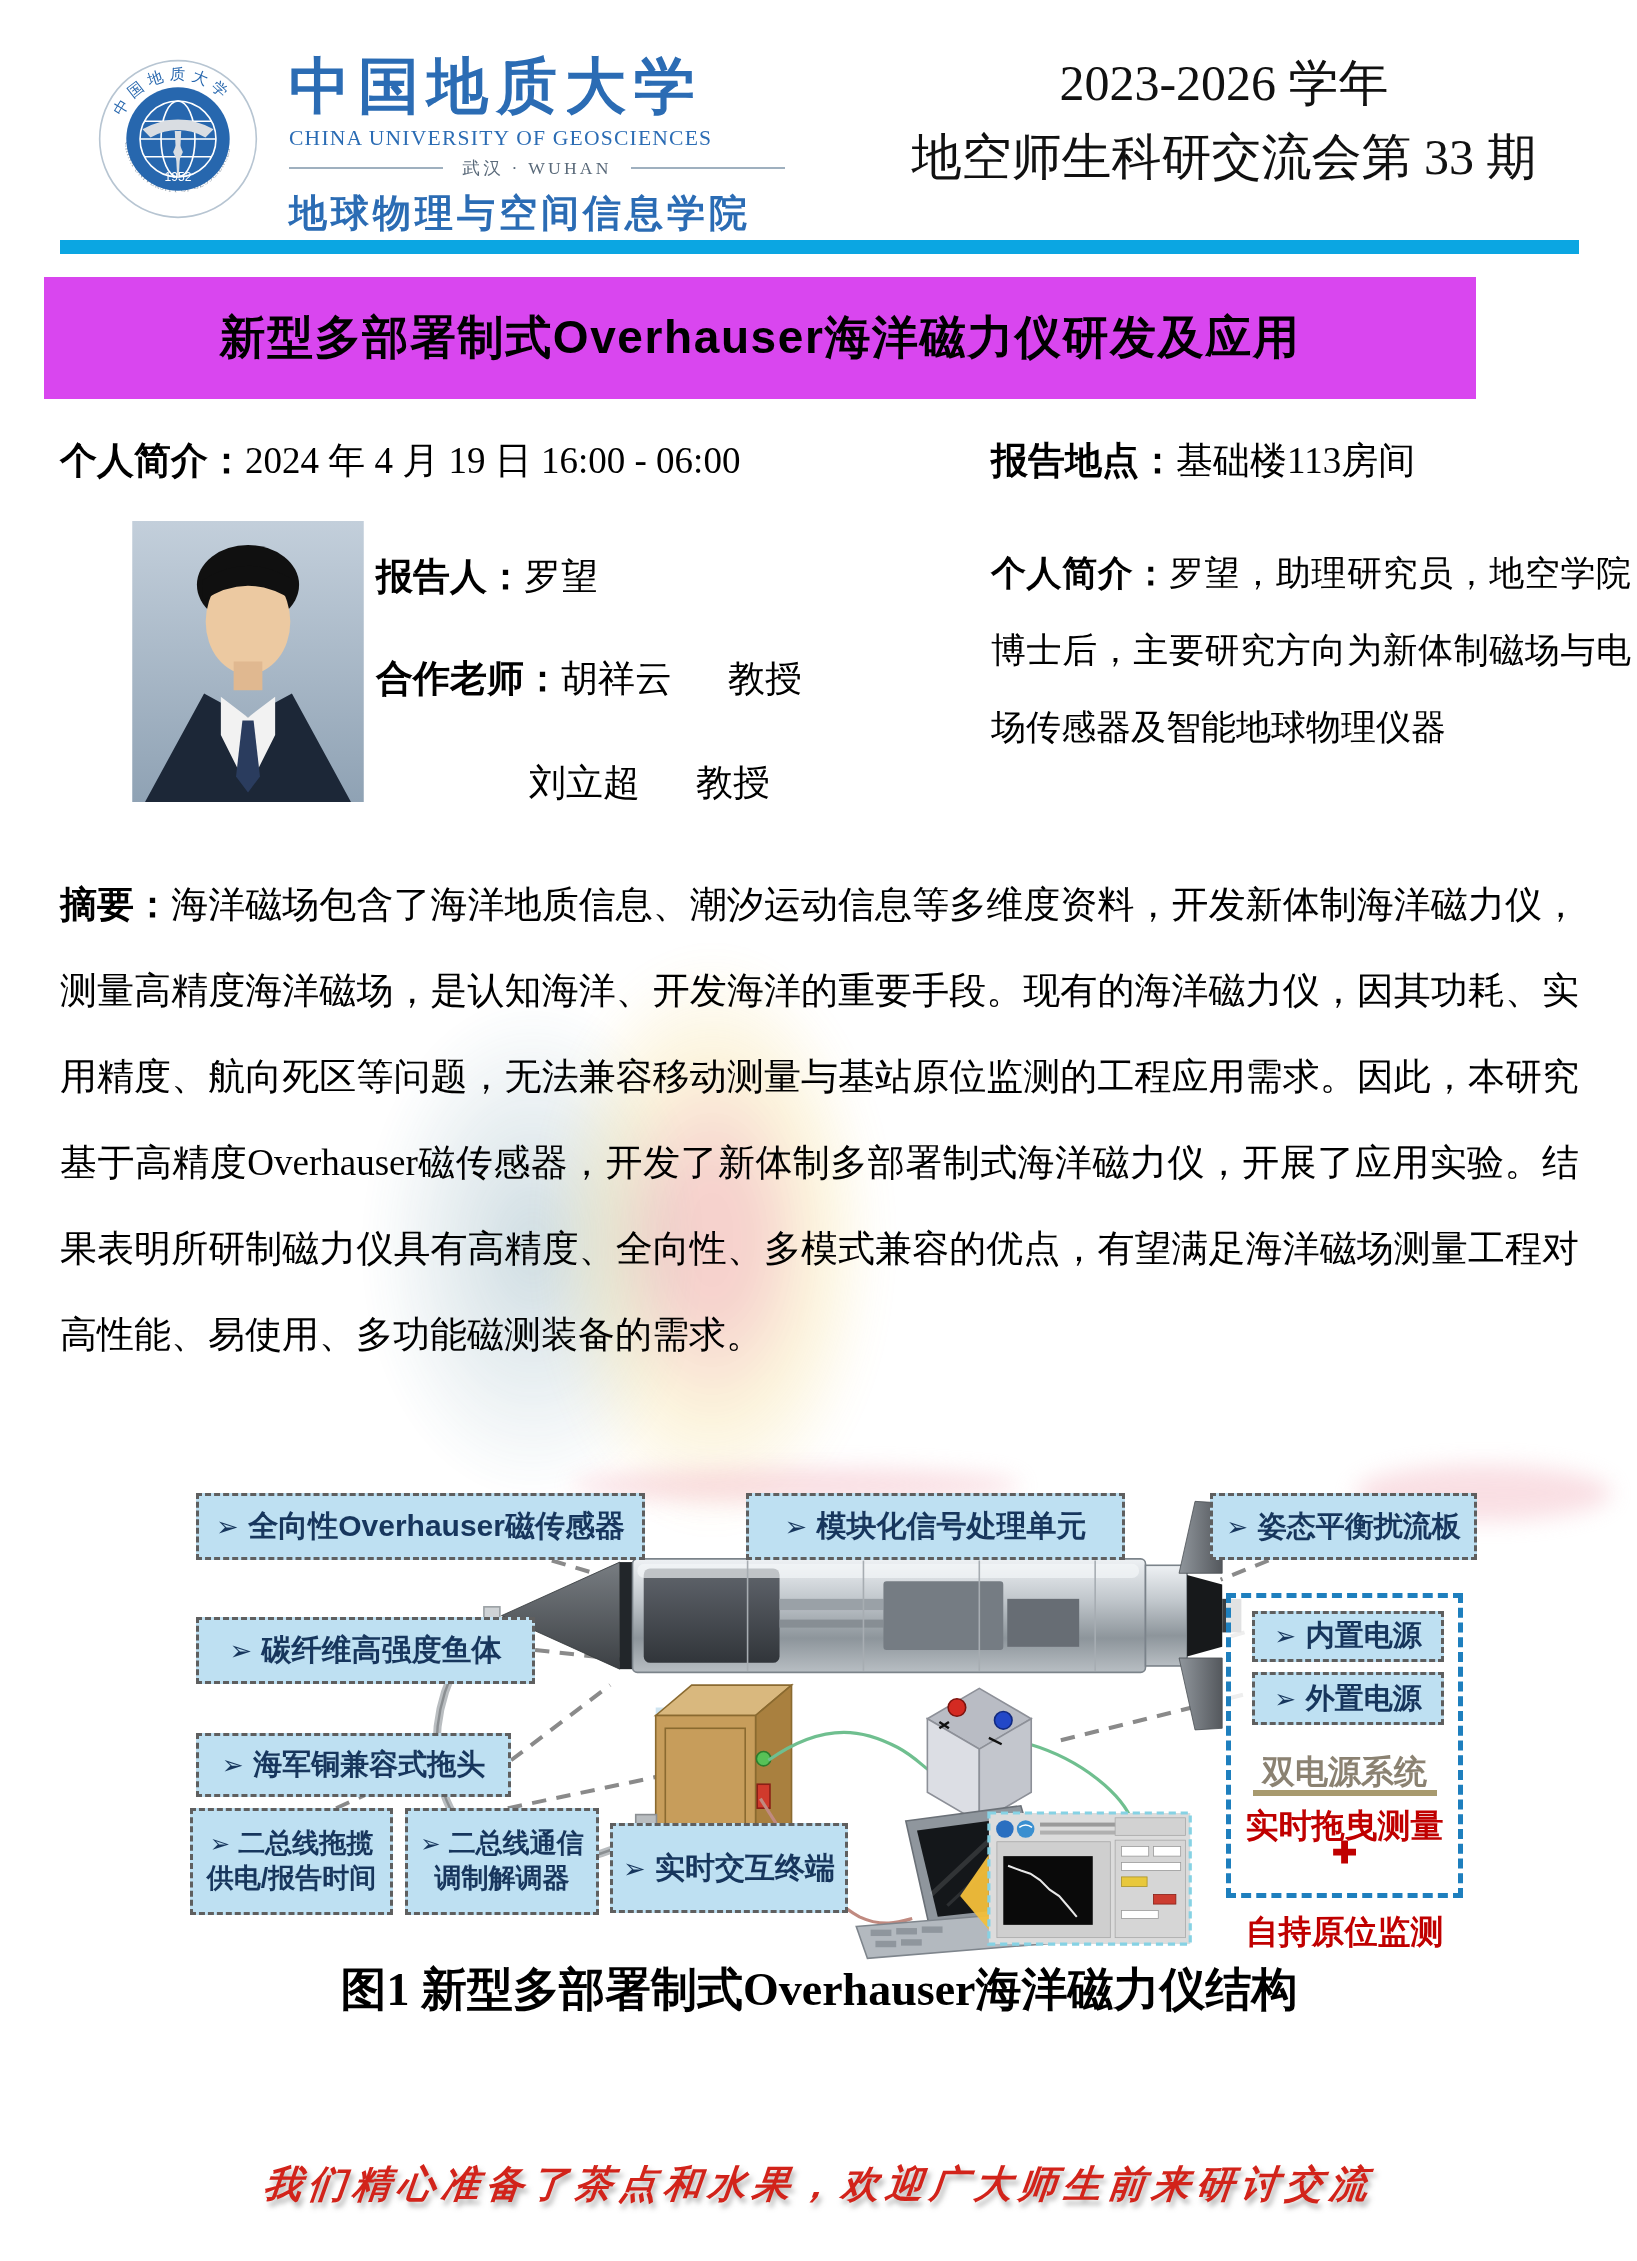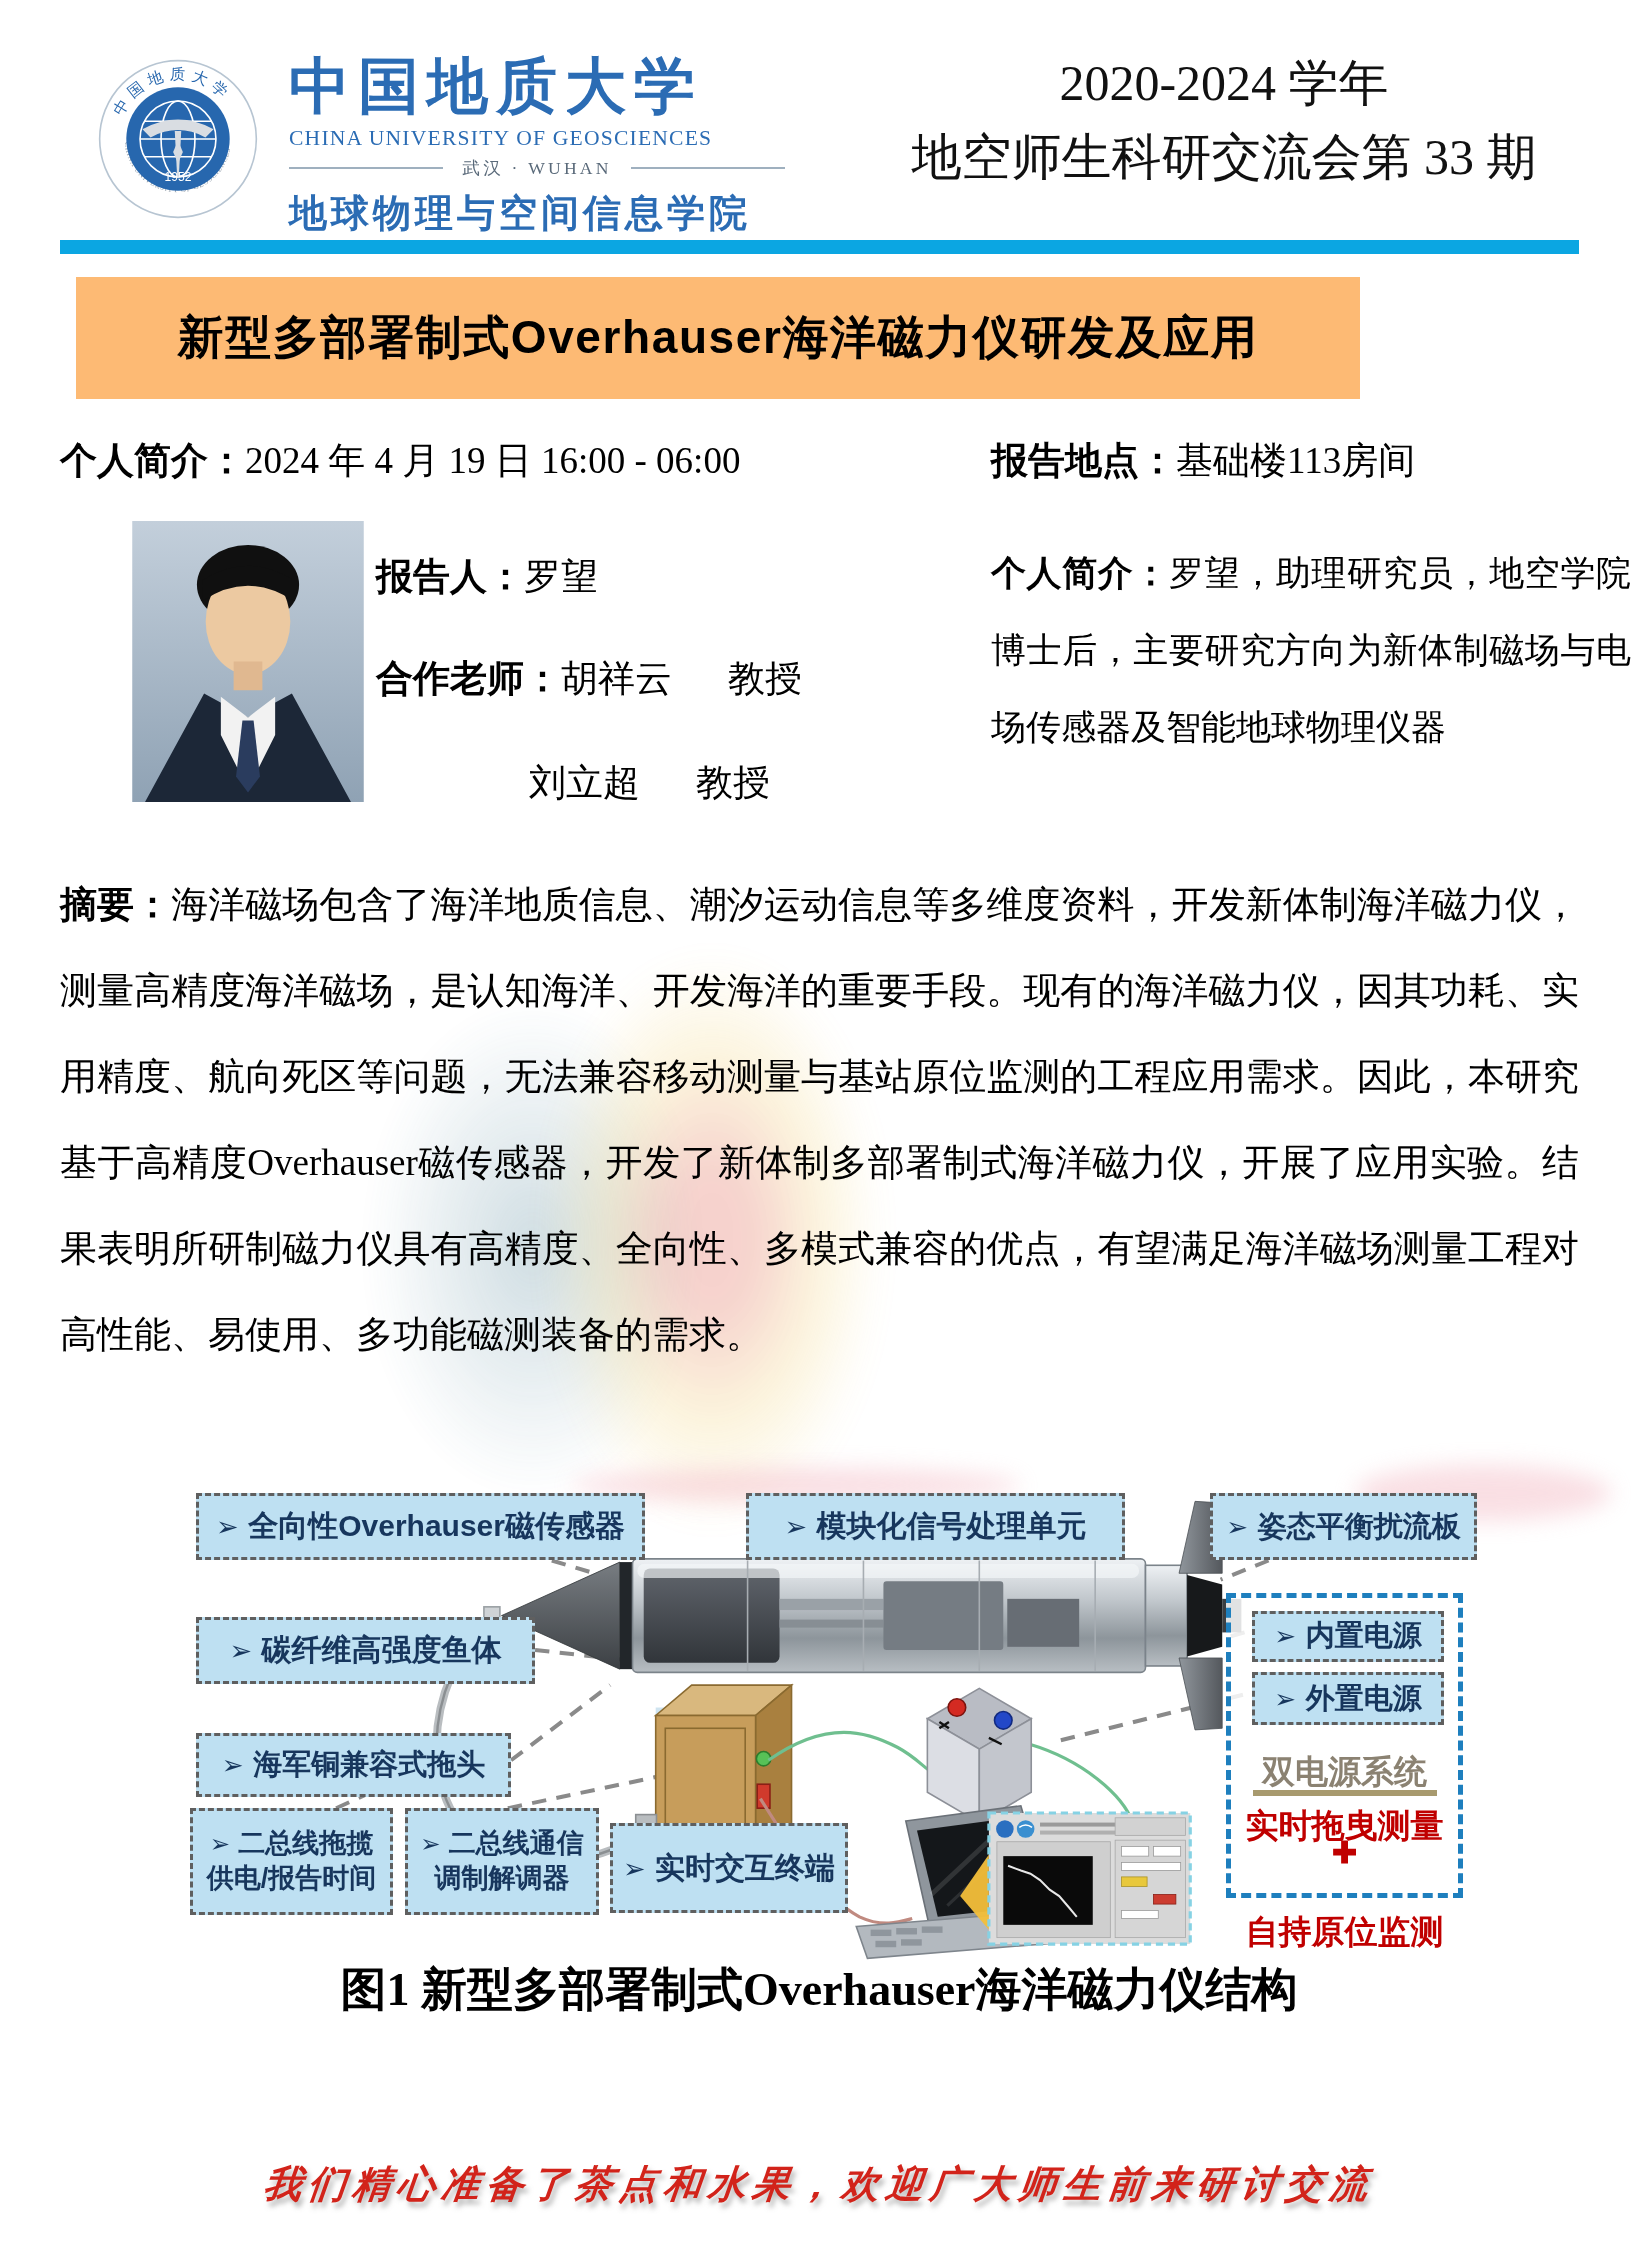--- a/index.html
+++ b/index.html
@@ -17,21 +17,21 @@
   .cityRow{display:flex;align-items:center;width:496px;margin-top:4.8px;gap:19px;}
   .cityRow .dash{flex:1;height:1.6px;background:#9fb0bf;}
   .cityTxt{font-size:17.6px;color:#5a6a7a;letter-spacing:3.2px;white-space:nowrap;}
   .school{font-family:"Liberation Sans",sans-serif;font-weight:bold;font-size:38px;color:#2B6CB4;
           letter-spacing:4px;margin-top:8px;white-space:nowrap;}
   .session{left:840px;top:46px;width:768px;text-align:center;font-size:50px;line-height:74px;
            font-family:"Liberation Serif",serif;color:#111;}
 
   .cyanBar{left:60px;top:240px;width:1519px;height:13.6px;background:#0BA6E2;}
 
-  .titleBand{left:76px;top:277px;width:1284px;height:122px;background:#fdba74;
+  .titleBand{left:44px;top:277px;width:1432px;height:122px;background:#d946ef;
              display:flex;align-items:center;justify-content:center;}
   .titleBand h1{margin:0;font-family:"Liberation Sans",sans-serif;font-weight:bold;font-size:46px;
                 letter-spacing:1.6px;color:#000;}
 
   
   .infoL{left:60px;top:436px;font-size:37px;white-space:nowrap;}
   .infoR{left:991px;top:436px;font-size:37px;white-space:nowrap;}
   .lbl{font-family:"Liberation Sans",sans-serif;font-weight:bold;}
 
   
@@ -111,21 +111,21 @@
     <div class="univEn">CHINA UNIVERSITY OF GEOSCIENCES</div>
     <div class="cityRow">
       <span class="dash"></span>
       <span class="cityTxt">武汉 · WUHAN</span>
       <span class="dash"></span>
     </div>
     <div class="school">地球物理与空间信息学院</div>
   </div>
 
   <div class="abs session">
-    <div>2020-2024 学年</div>
+    <div>2023-2026 学年</div>
     <div>地空师生科研交流会第 33 期</div>
   </div>
 
   <div class="abs cyanBar"></div>
 
   <div class="abs titleBand">
     <h1>新型多部署制式Overhauser海洋磁力仪研发及应用</h1>
   </div>
 
   <div class="abs infoL">

